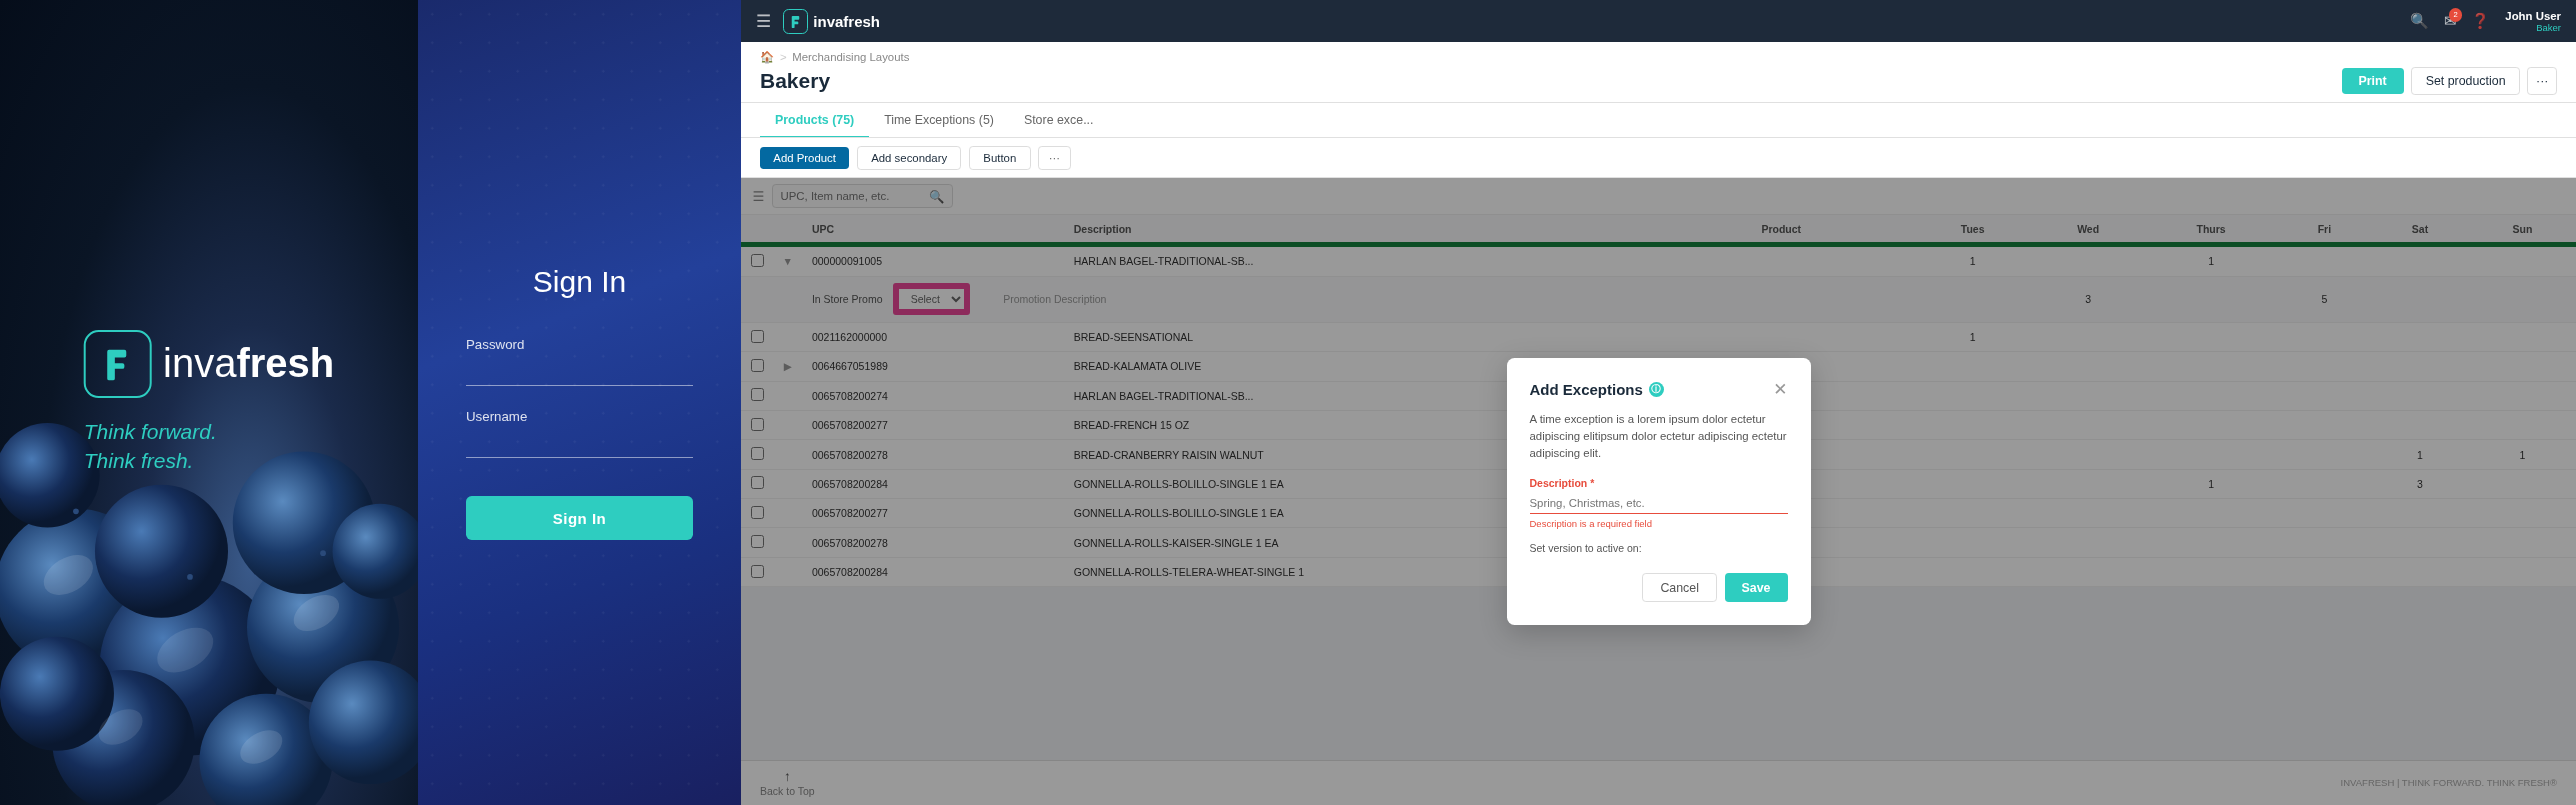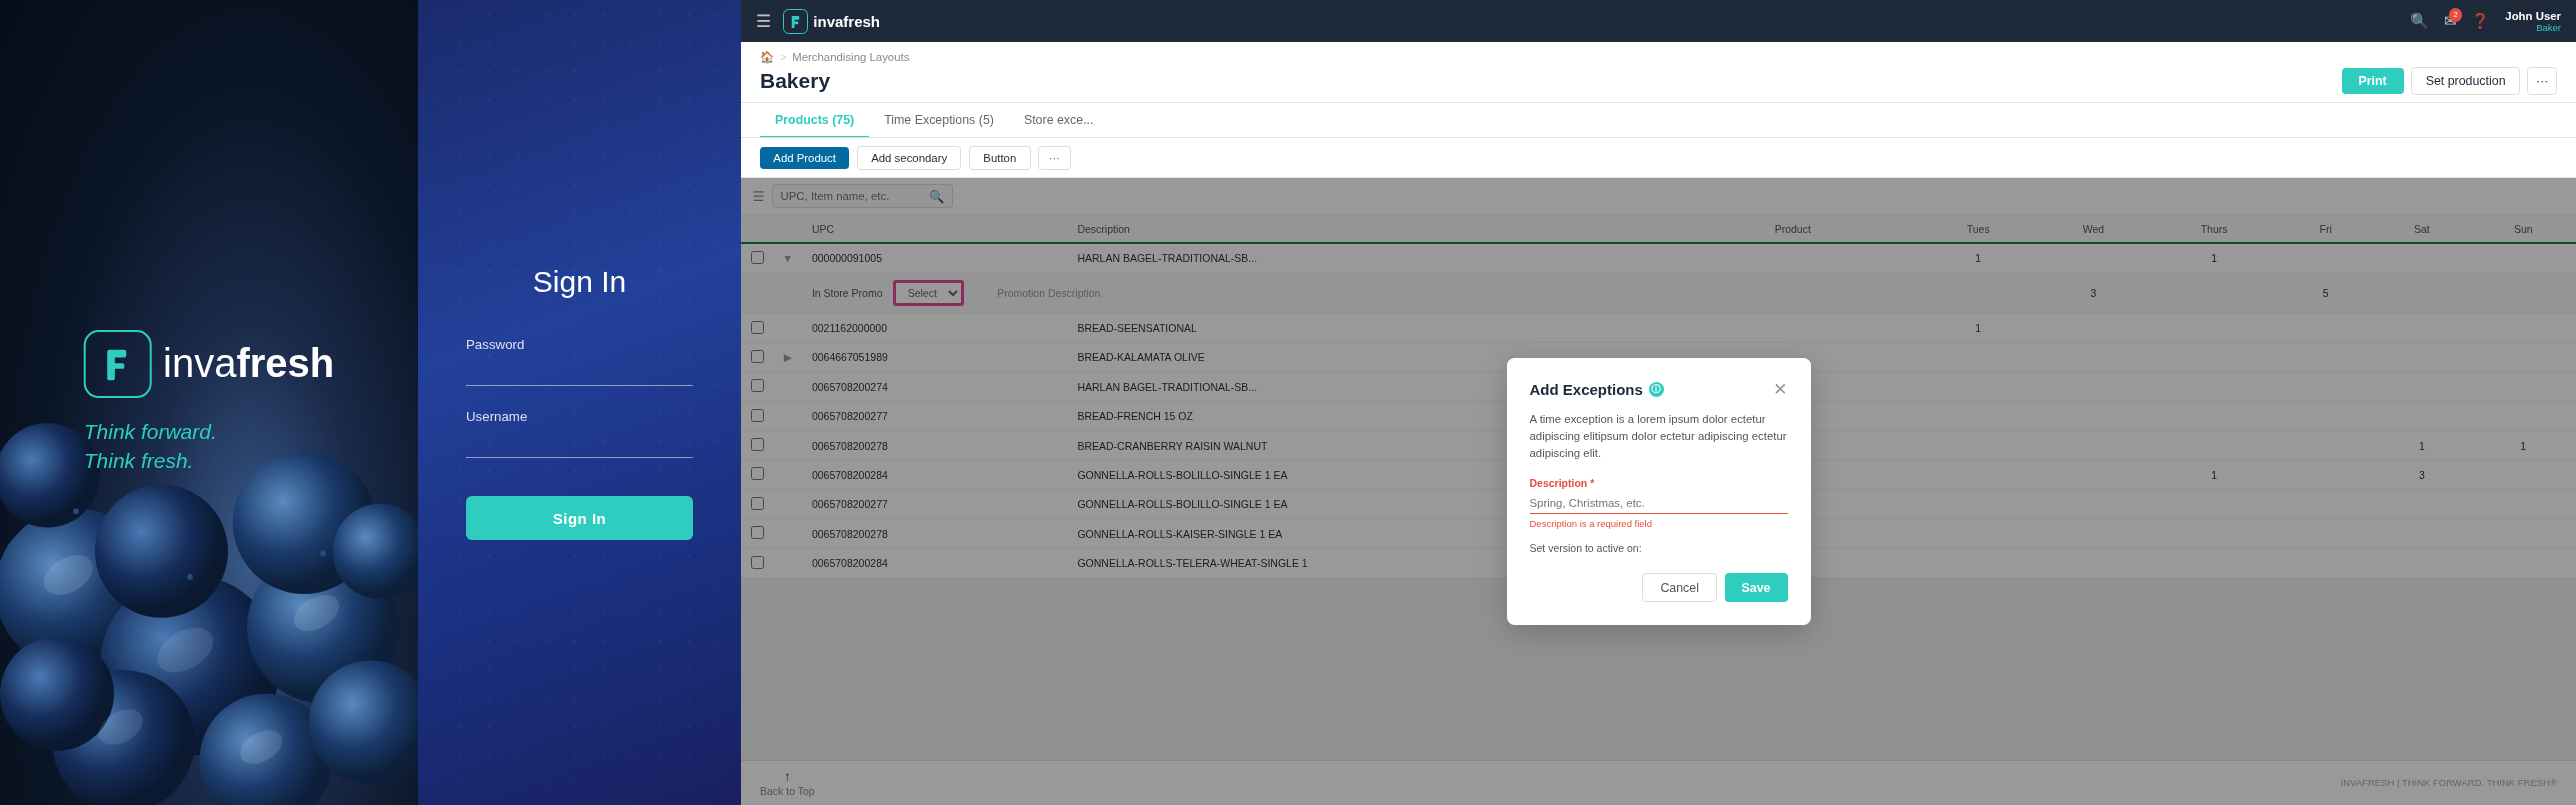--- a/index.html
+++ b/index.html
@@ -356,25 +356,25 @@
       overflow: auto;
     }
     table {
       width: 100%;
       border-collapse: collapse;
       font-size: 11.4px;
       background: white;
     }
     thead th {
       background: #f8f9fa;
-      border-bottom: 2px solid #15803d;
+      border-bottom: 5px solid #15803d;
       padding: 7.6px 9.5px;
       text-align: left;
       color: #555;
-      font-weight: 400;
+      font-weight: 700;
       white-space: nowrap;
       font-size: 10.5px;
     }
     tbody tr {
       border-bottom: 1px solid #f0f0f0;
     }
     tbody td {
       padding: 6.7px 9.5px;
       color: #333;
       font-size: 10.5px;
@@ -447,21 +447,21 @@
       color: #999;
     }
     .search-icon-btn { color: #888; font-size: 12.4px; cursor: pointer; }
 
     
     .sub-row td {
       background: #f8f9fa;
       font-size: 10.5px;
     }
     .sub-row-select {
-      border: 3px solid #ec4899;
+      border: 6px solid #ec4899;
       border-radius: 2.9px;
       padding: 2.9px 7.6px;
       font-size: 10.5px;
       background: white;
       color: #666;
     }
 
     
     .modal-overlay {
       position: absolute;

